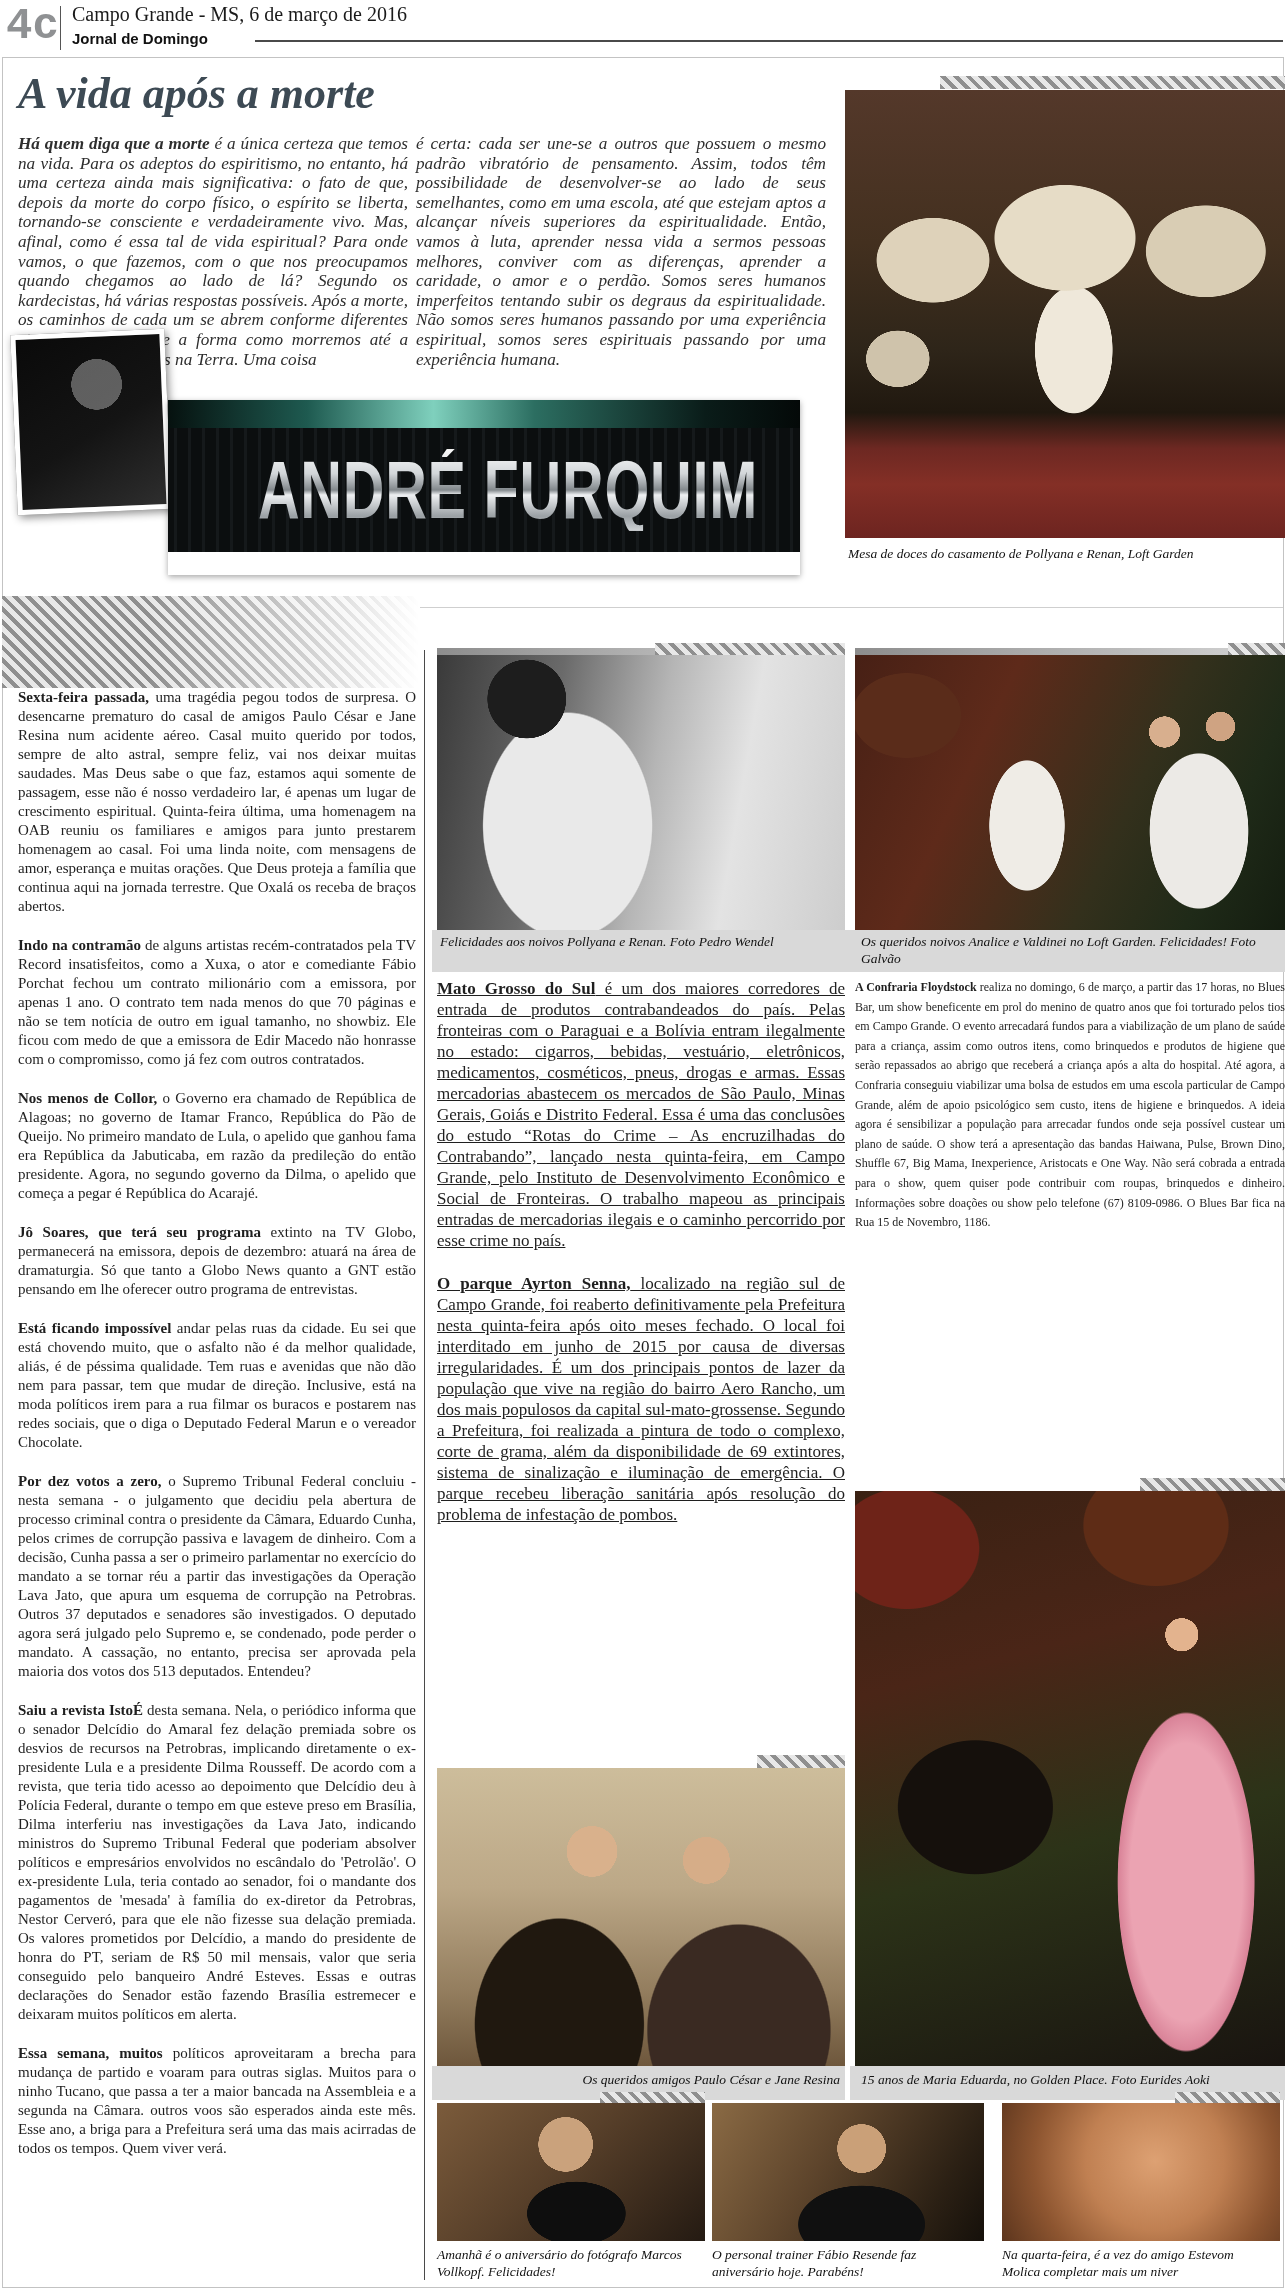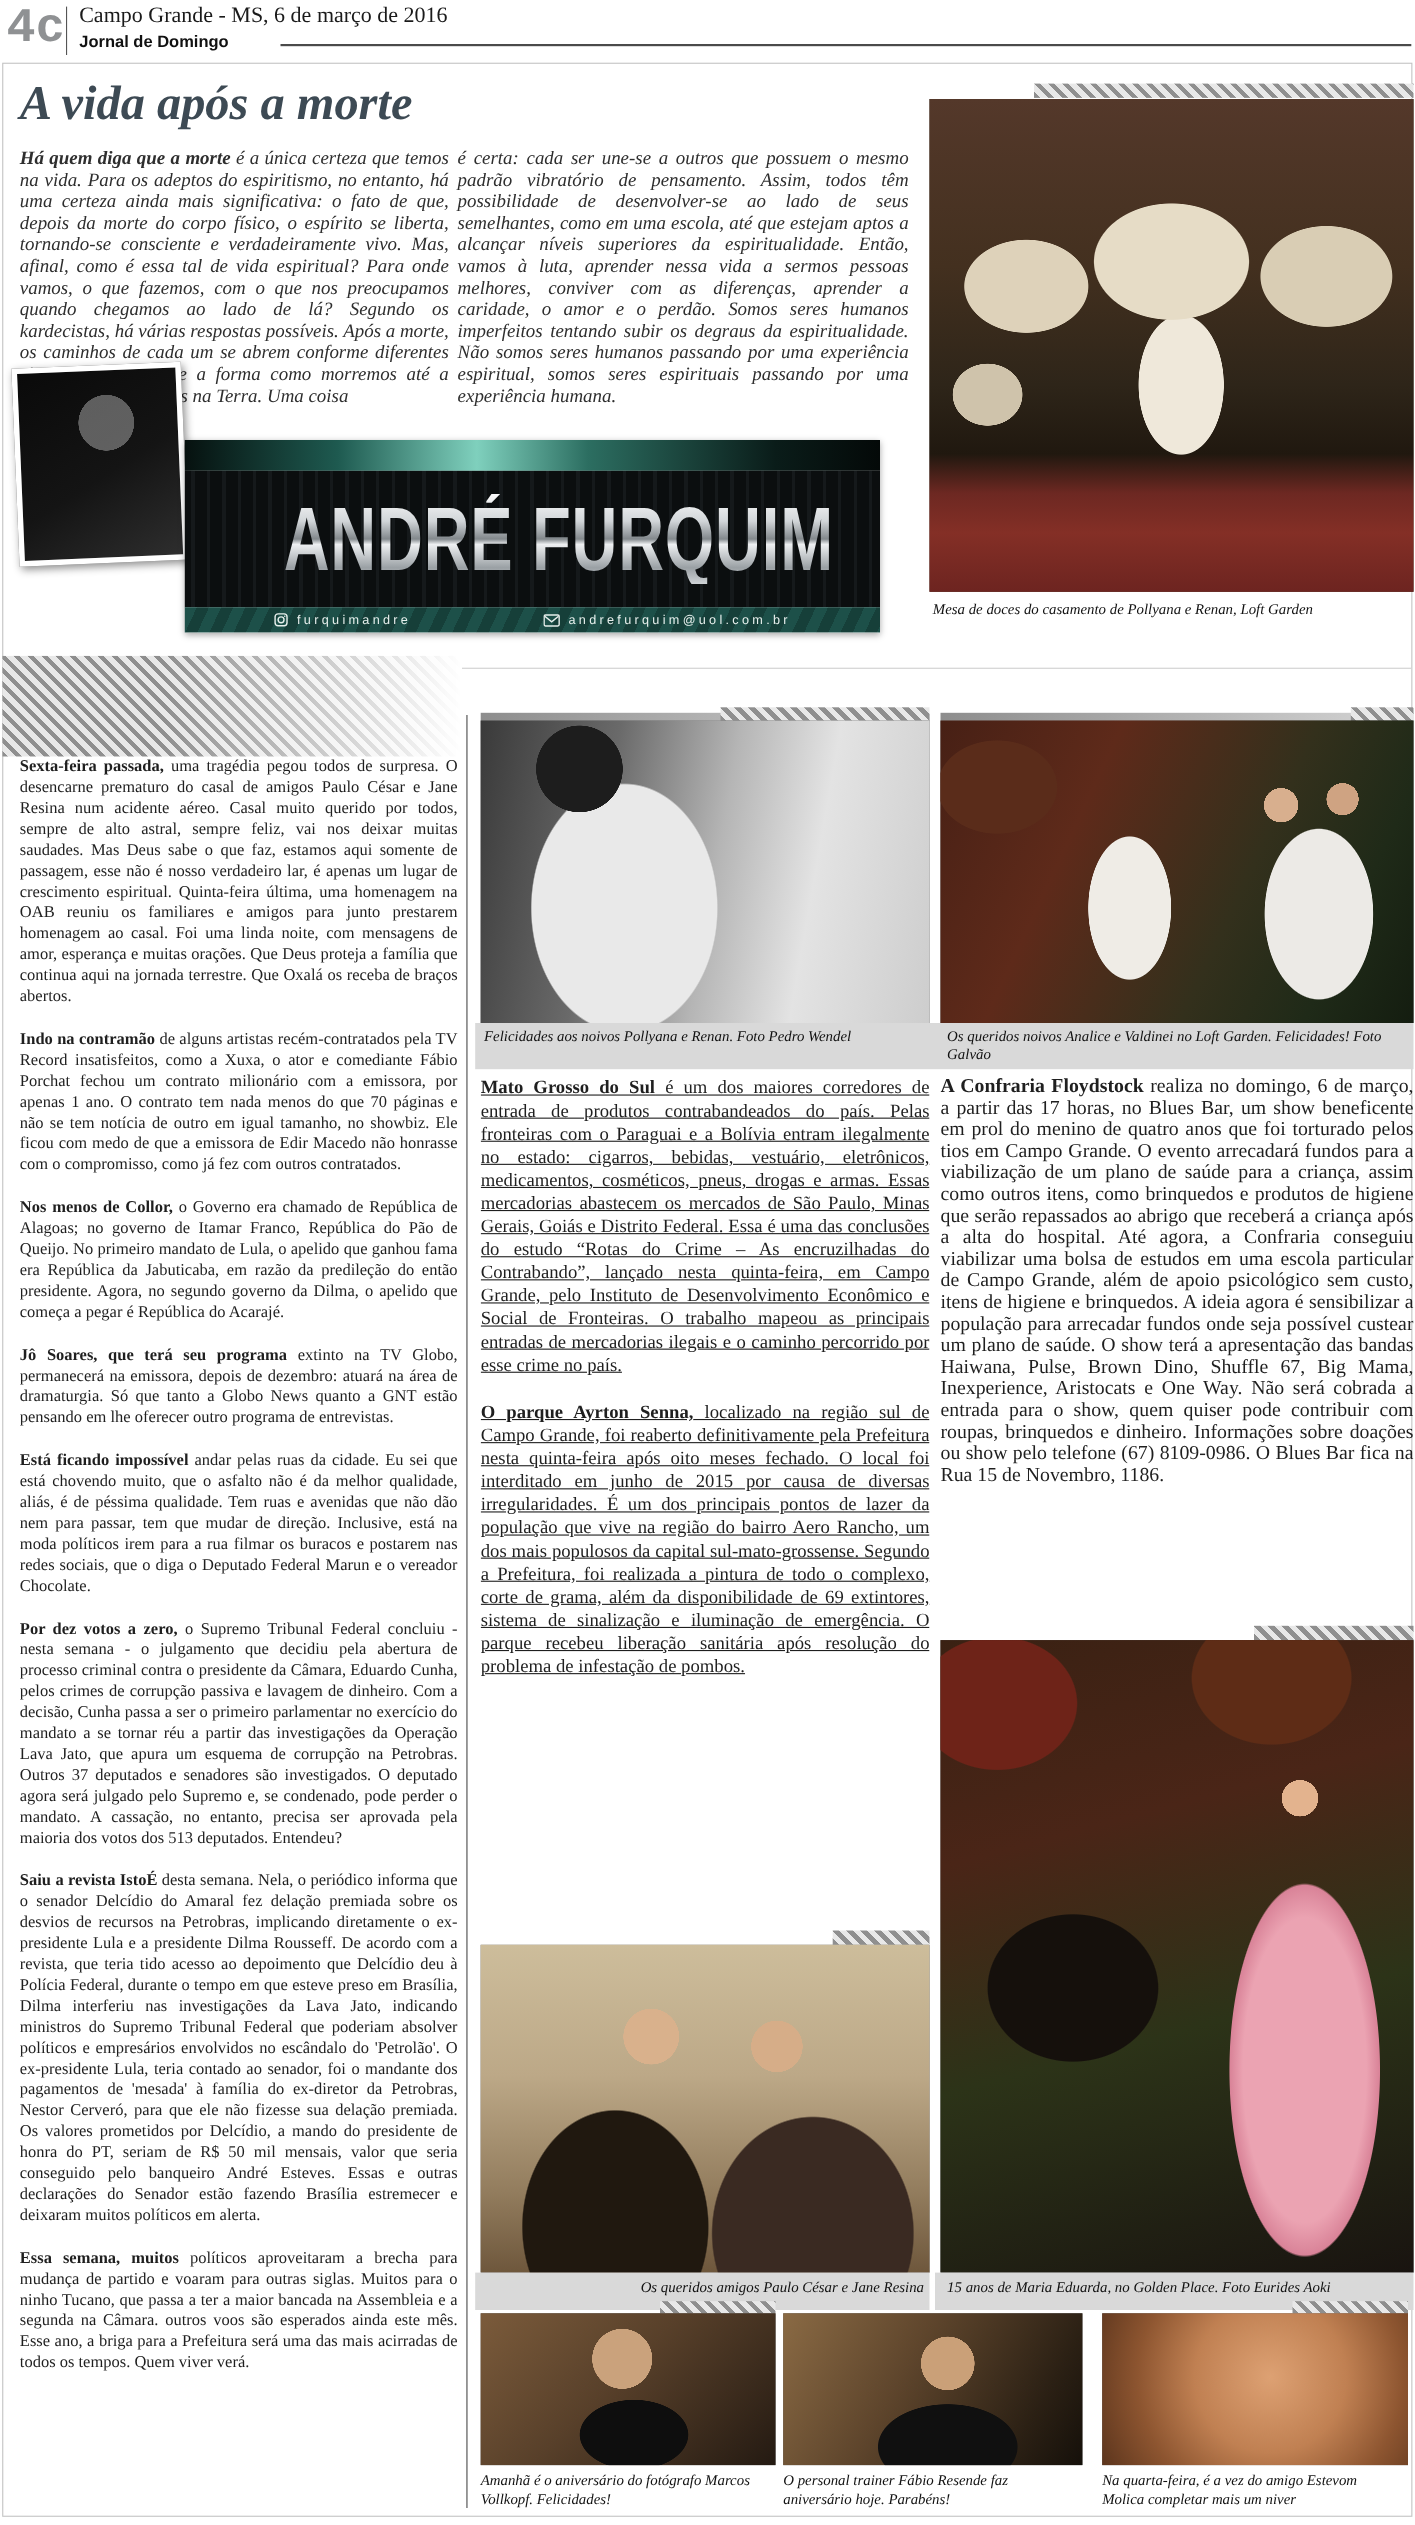--- a/index.html
+++ b/index.html
@@ -16,21 +16,21 @@
   
   .headline{font-size:44px;font-weight:bold;font-style:italic;color:#3d4a54;line-height:1;}
   .intro{font-style:italic;font-size:17.2px;line-height:19.6px;text-align:justify;color:#2e2e2e;}
   .intro b{font-weight:bold;}
   
   .bodycol{font-size:15px;line-height:19px;text-align:justify;color:#1f1f1f;overflow:hidden;}
   .bodycol p{margin:0 0 20px 0;}
   .bodycol b{font-weight:bold;}
   .col2{font-size:17px;line-height:21px;text-decoration:underline;}
   .col2 p{margin:0 0 22px 0;}
-  .col3{font-size:18px;line-height:19.6px;}
+  .col3{font-size:12px;line-height:19.6px;}
   
   .cap{font-style:italic;font-size:13.5px;line-height:16.5px;color:#111;}
   .capband{background:#d9d9d9;}
   
   .hz{background:repeating-linear-gradient(45deg,#8f8f8f 0 4px,#e8e8e8 4px 9px);}
   .hz-fade{-webkit-mask-image:linear-gradient(90deg,#000 35%,rgba(0,0,0,0) 100%);
            mask-image:linear-gradient(90deg,#000 35%,rgba(0,0,0,0) 100%);}
   .topbar{background:linear-gradient(90deg,#8d8d8d,#d6d6d6);}
   .vrule{width:1px;background:#4a4a4a;}
   .thinline{height:1px;background:#cfcfcf;}
@@ -119,37 +119,20 @@
   <div class="abs photo ph-dessert" style="left:845px;top:90px;width:440px;height:448px;"></div>
   <div class="abs cap" style="left:848px;top:546px;width:435px;">Mesa de doces do casamento de Pollyana e Renan, Loft Garden</div>
 
   <div class="abs photo ph-andre" style="left:14px;top:332px;width:144px;height:170px;"></div>
 
   <div class="abs banner" style="left:168px;top:400px;width:632px;height:175px;">
     <div class="banner-grad" style="height:28px;"></div>
     <div class="banner-black" style="height:124px;">
       <span class="banner-name">ANDRÉ FURQUIM</span>
     </div>
-    <div class="banner-strip" style="height:23px;">
-      <span class="social">
-        <svg width="13" height="13" viewBox="0 0 24 24" fill="none" stroke="#e6efec" stroke-width="2.4">
-            <rect x="2" y="2" width="20" height="20" rx="5"></rect>
-            <circle cx="12" cy="12" r="5"></circle>
-            <circle cx="18.2" cy="5.8" r="1.3" fill="#e6efec" stroke="none"></circle>
-          </svg>
-        <span>furquimandre</span>
-      </span>
-      <span class="social">
-        <svg width="15" height="12" viewBox="0 0 24 18" fill="none" stroke="#e6efec" stroke-width="2.2">
-            <rect x="1" y="1" width="22" height="16" rx="2"></rect>
-            <polyline points="2,3 12,11 22,3"></polyline>
-          </svg>
-        <span>andrefurquim@uol.com.br</span>
-      </span>
-    </div>
   </div>
 
   <div class="abs hz hz-fade" style="left:2px;top:596px;width:418px;height:92px;"></div>
   <div class="abs thinline" style="left:420px;top:607px;width:863px;"></div>
 
   <div class="abs vrule" style="left:424px;top:650px;height:1630px;"></div>
 
   <div class="abs bodycol" style="left:18px;top:688px;width:398px;height:1575px;">
     <p><b>Sexta-feira passada,</b><span> uma tragédia pegou todos de surpresa. O desencarne prematuro do casal de amigos Paulo César e Jane Resina num acidente aéreo. Casal muito querido por todos, sempre de alto astral, sempre feliz, vai nos deixar muitas saudades. Mas Deus sabe o que faz, estamos aqui somente de passagem, esse não é nosso verdadeiro lar, é apenas um lugar de crescimento espiritual. Quinta-feira última, uma homenagem na OAB reuniu os familiares e amigos para junto prestarem homenagem ao casal. Foi uma linda noite, com mensagens de amor, esperança e muitas orações. Que Deus proteja a família que continua aqui na jornada terrestre. Que Oxalá os receba de braços abertos.</span></p>
     <p><b>Indo na contramão</b><span> de alguns artistas recém-contratados pela TV Record insatisfeitos, como a Xuxa, o ator e comediante Fábio Porchat fechou um contrato milionário com a emissora, por apenas 1 ano. O contrato tem nada menos do que 70 páginas e não se tem notícia de outro em igual tamanho, no showbiz. Ele ficou com medo de que a emissora de Edir Macedo não honrasse com o compromisso, como já fez com outros contratados.</span></p>

